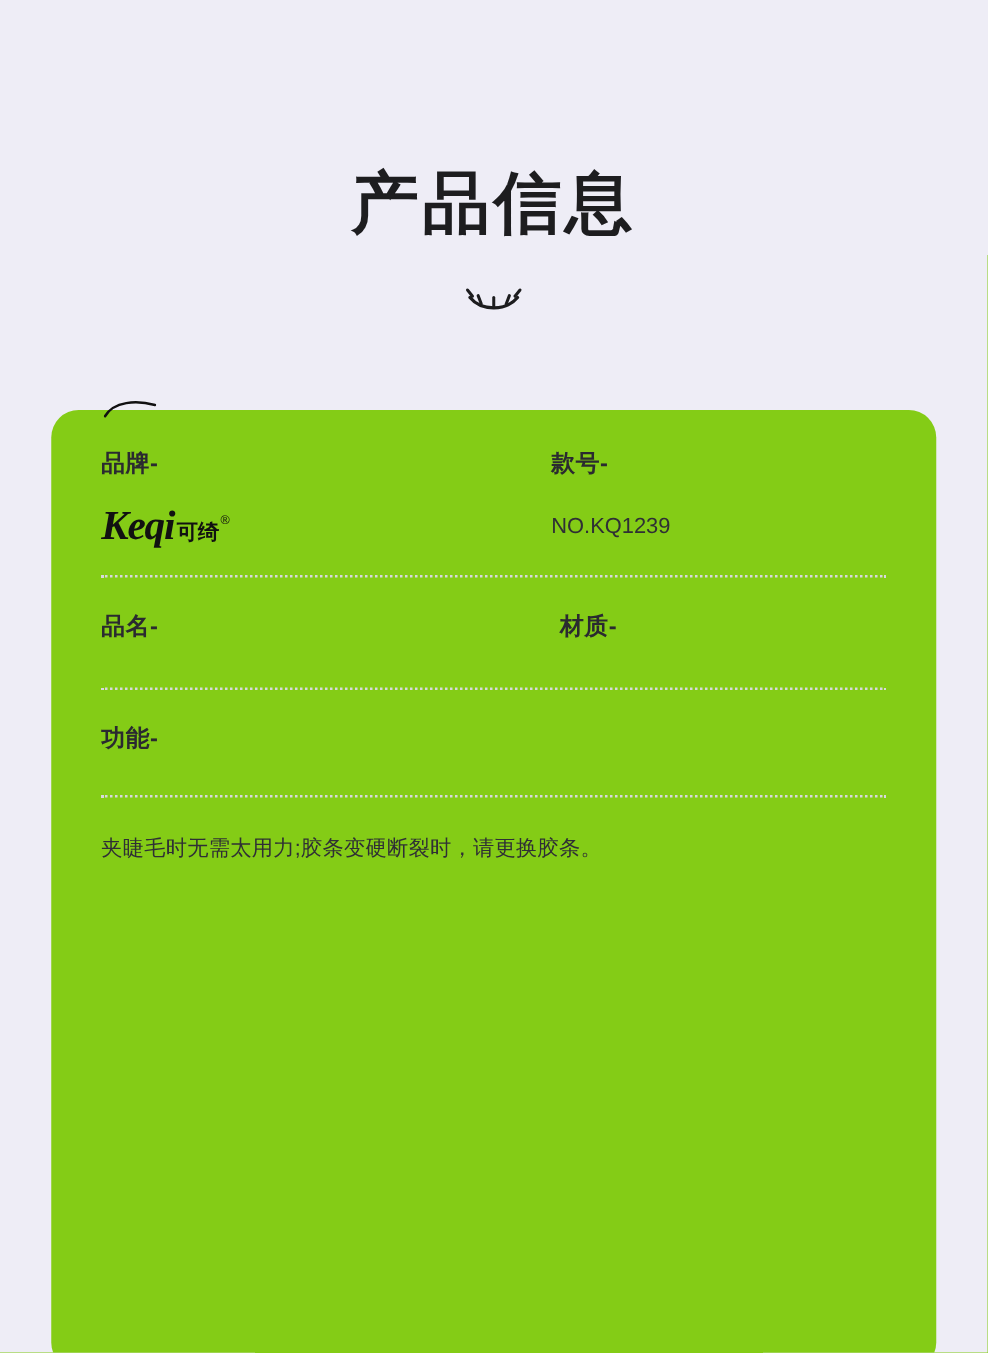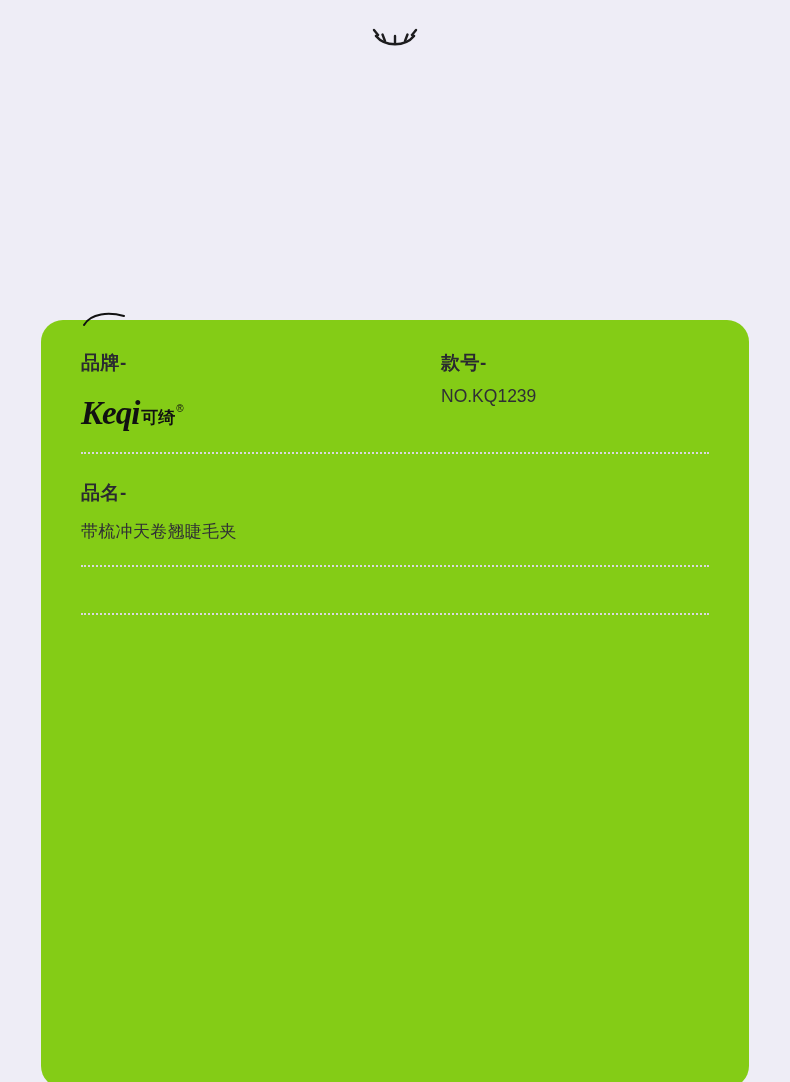--- a/index.html
+++ b/index.html
@@ -133,20 +133,21 @@
   }
   .row1 { padding-top: 30px; padding-bottom: 22px; }
   .row2 { padding-top: 26px; padding-bottom: 22px; gap: 15px; }
   .label-sub { margin-bottom: 14px; }
 </style>
 </head>
 <body>
 
 <div class="page">
 
+  <h1 class="page-title">产品信息</h1>
 
   <div class="lash-divider">
     <svg width="46" height="26" viewBox="0 0 46 26" aria-hidden="true">
       <path d="M4 8 C13 19, 33 19, 42 8" stroke="#1d1d1f" stroke-width="2.6" fill="none" stroke-linecap="round"></path>
       <path d="M6 7 L2 2" stroke="#1d1d1f" stroke-width="2.4" stroke-linecap="round"></path>
       <path d="M13 13 L10.5 6.5" stroke="#1d1d1f" stroke-width="2.4" stroke-linecap="round"></path>
       <path d="M23 15.5 L23 8" stroke="#1d1d1f" stroke-width="2.4" stroke-linecap="round"></path>
       <path d="M33 13 L35.5 6.5" stroke="#1d1d1f" stroke-width="2.4" stroke-linecap="round"></path>
       <path d="M40 7 L44 2" stroke="#1d1d1f" stroke-width="2.4" stroke-linecap="round"></path>
     </svg>
@@ -161,34 +162,36 @@
           <div class="brand-mark">Keqi</div>
           <svg class="brand-swoosh" viewBox="0 0 42 16" aria-hidden="true">
             <path d="M1 14 C8 2, 26 1, 41 5" stroke="#111" stroke-width="2" fill="none" stroke-linecap="round"></path>
           </svg>
           <div class="brand-cn">可绮</div>
           <div class="brand-reg">®</div>
         </div>
       </div>
       <div class="col right">
         <div class="label">款号-</div>
-        <div class="value-lg" style="margin-top:10px;">NO.KQ1239</div>
+        <div class="value-lg" style="margin-top:26px;">NO.KQ1239</div>
       </div>
     </div>
 
     <div class="row row2 two-col dotted">
       <div class="col">
         <div class="label label-sub">品名-</div>
-        <div class="value">带梳冲天卷翘睫毛夹</div>
       </div>
       <div class="col right">
+        <div class="label label-sub">材质-</div>
       </div>
     </div>
 
     <div class="row sec-block dotted">
+      <div class="label">功能-</div>
     </div>
 
 
     <div class="row sec-block">
+      <div class="body-text">夹睫毛时无需太用力;胶条变硬断裂时，请更换胶条。</div>
     </div>
 
   </div>
 </div>
 
 </body></html>

